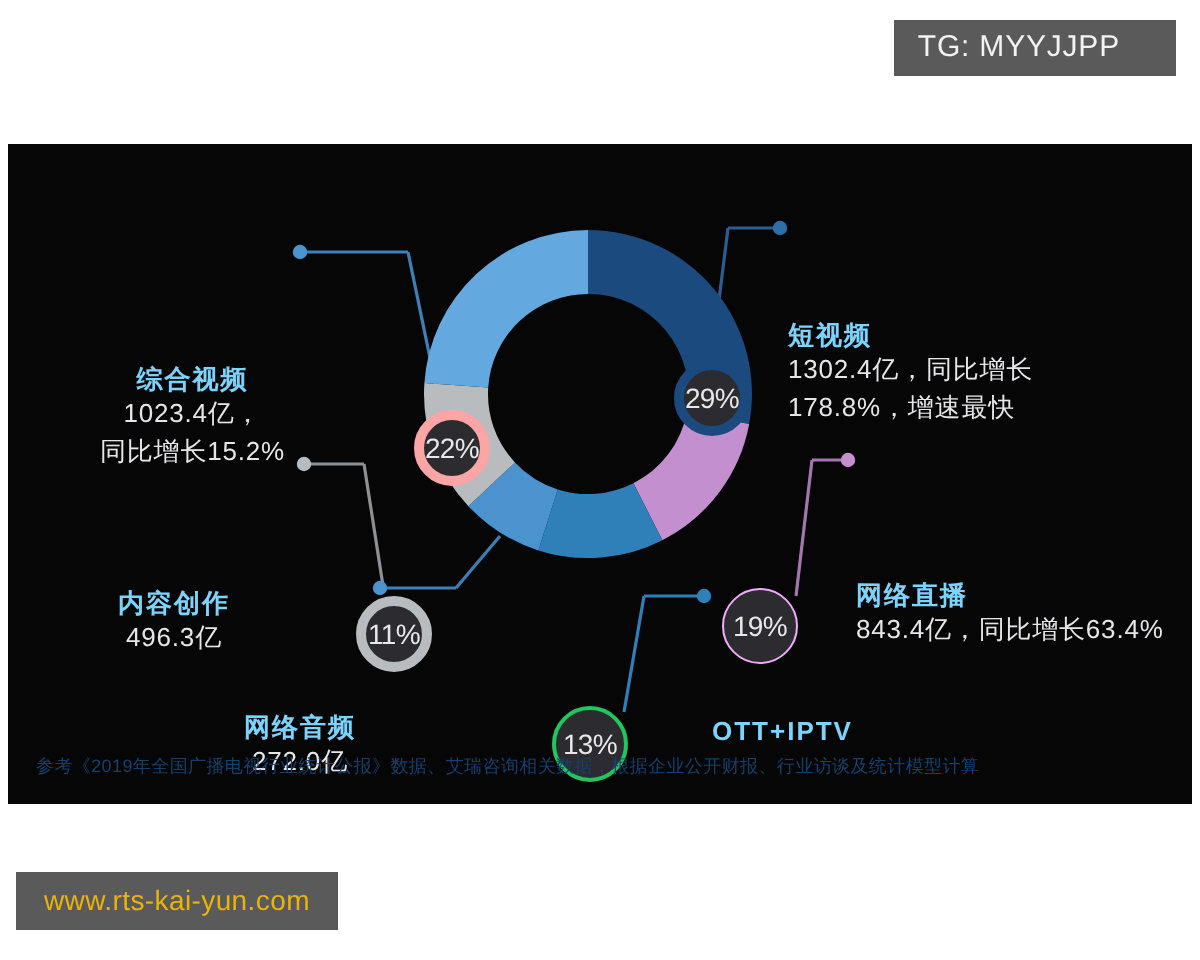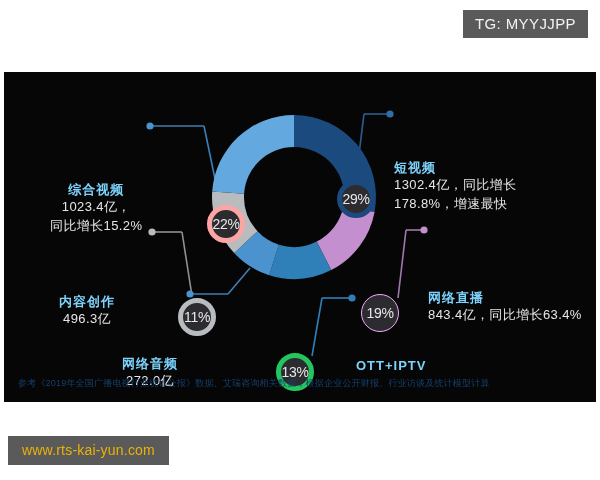--- a/index.html
+++ b/index.html
@@ -22,21 +22,21 @@
     width: 600px; height: 72px;
     background: #ffffff;
   }
   #tg-badge {
     position: absolute;
     right: 12px; top: 10px;
     background: #5a5a5a;
     color: #f2f2f2;
     font-size: 15px;
     letter-spacing: .4px;
-    padding: 5px 12px 6px 12px;
+    padding: 5px 28px 6px 12px;
     white-space: nowrap;
   }
 
   
   #poster {
     position: absolute;
     left: 4px; top: 72px;
     width: 592px; height: 330px;
     background: #060607;
     overflow: hidden;
@@ -60,21 +60,21 @@
     align-items: center;
     justify-content: center;
     color: #e8e8ea;
     font-size: 14px;
     letter-spacing: -.3px;
     box-sizing: border-box;
   }
   .bubble.b29  { left: 333px; top: 108px; border: 5px solid #1b4a7e; }
   .bubble.b22  { left: 203px; top: 133px; border: 5px solid #fca5a5; }
   .bubble.b19  { left: 357px; top: 222px; border: 1px solid #f0abfc; }
-  .bubble.b13  { left: 272px; top: 281px; border: 5px solid #22c55e; }
+  .bubble.b13  { left: 272px; top: 281px; border: 2px solid #22c55e; }
   .bubble.b11  { left: 174px; top: 226px; border: 5px solid #b9bcbf; }
 
   
   .label { position: absolute; }
   .label .title {
     color: #7dd3fc;
     font-weight: bold;
     font-size: 13px;
     letter-spacing: 1px;
     white-space: nowrap;

